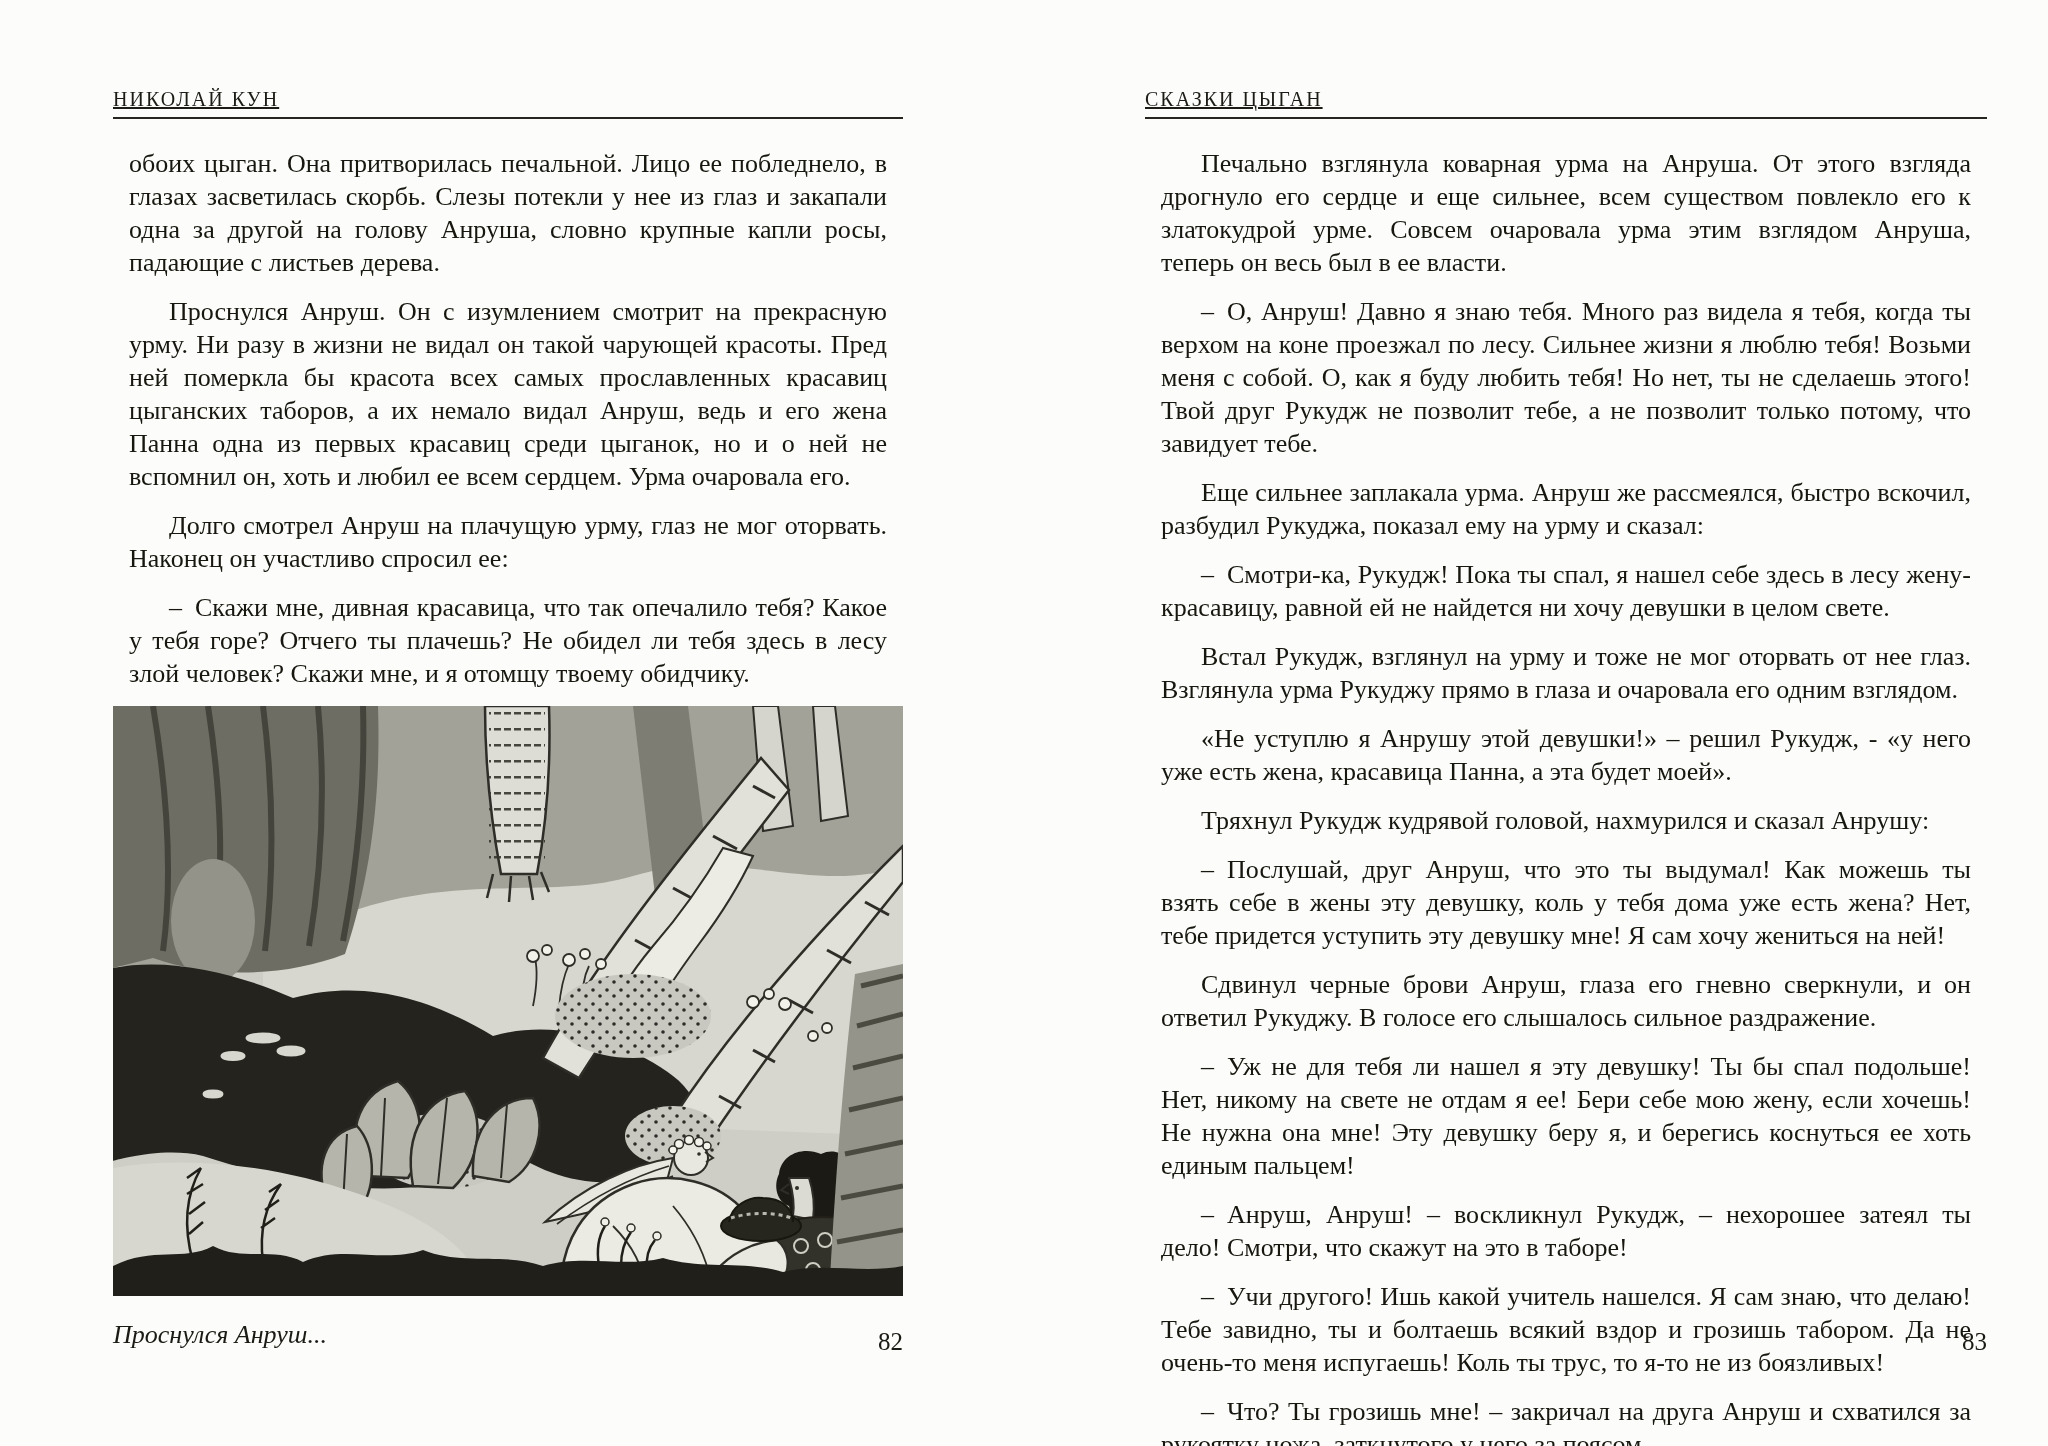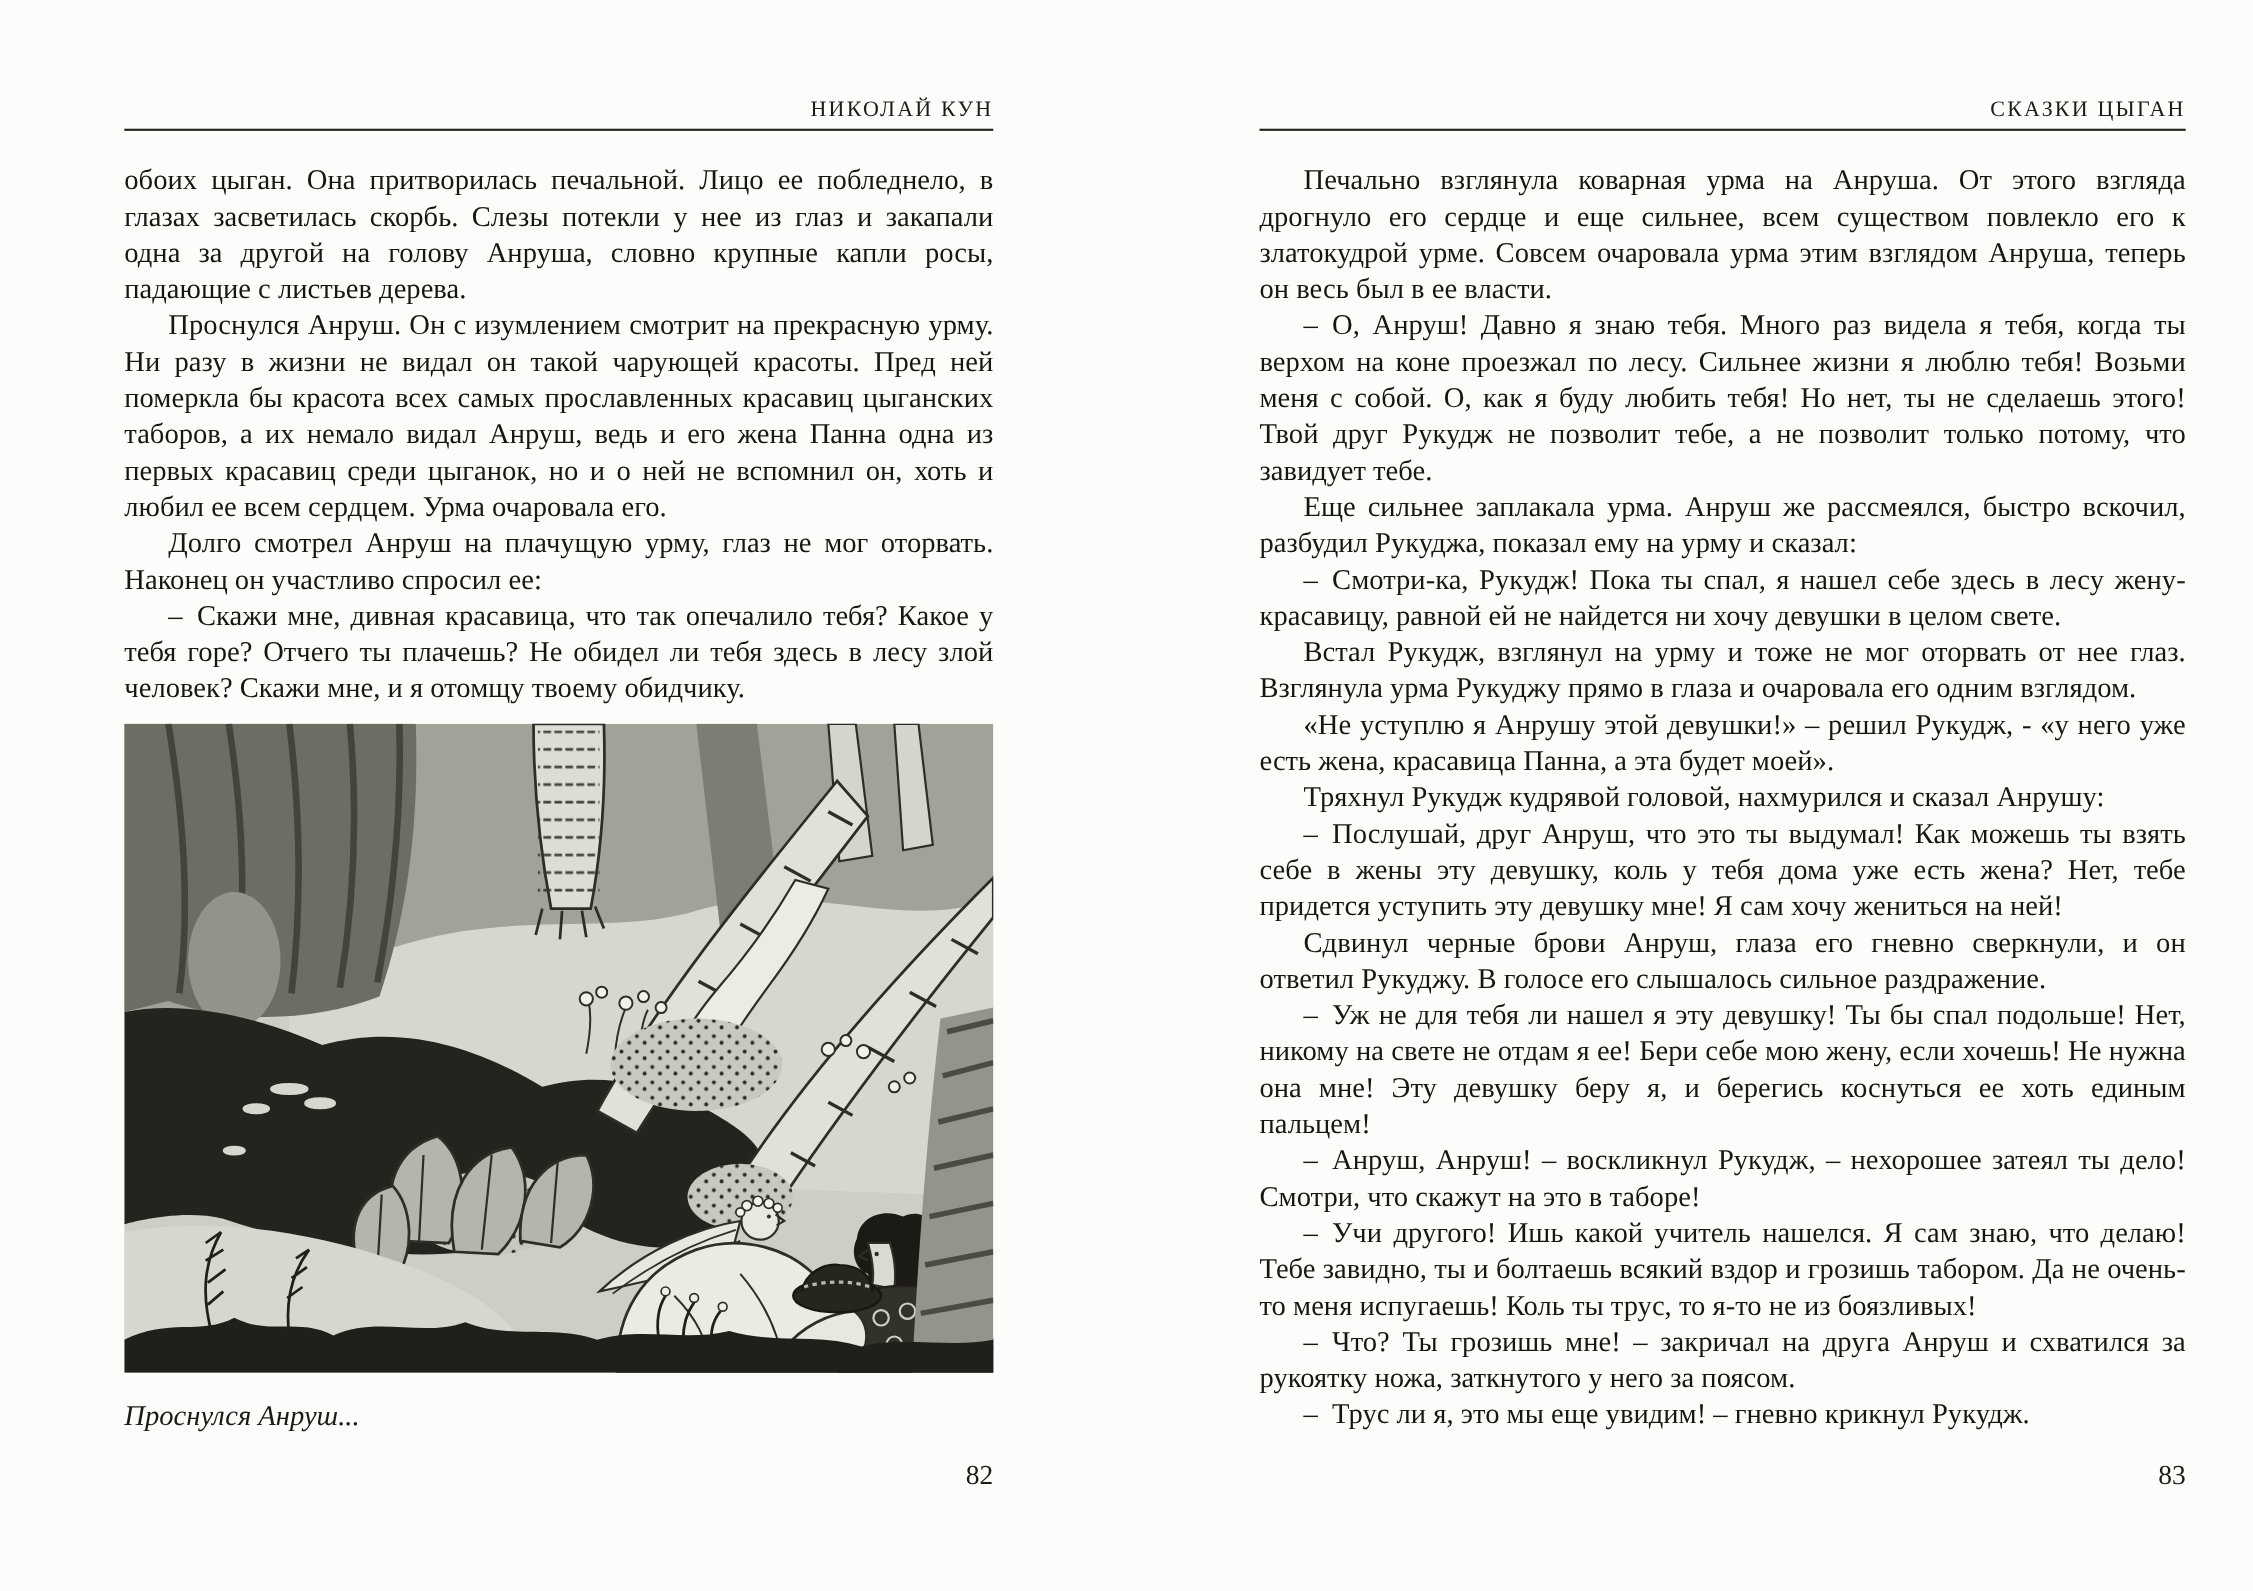--- a/index.html
+++ b/index.html
@@ -5,30 +5,31 @@
   html,body{margin:0;padding:0;}
   body{
     width:2048px;height:1446px;position:relative;
     background:#fcfcfa;color:#17160f;
     font-family:"Liberation Serif","DejaVu Serif",serif;
   }
   .page{position:absolute;top:0;height:1446px;}
   .page-left{left:113px;width:790px;}
   .page-right{left:1145px;width:842px;}
   .running-head{
-    margin-top:88px;text-align:right;
+    margin-top:88px;text-align:left;
     font-size:20px;letter-spacing:2px;color:#1c1b16;
     font-variant:normal;
+    text-decoration:underline;
   }
   .head-rule{border:0;border-top:2px solid #26251f;margin:6px 0 0 0;}
   .body-text{
     margin-top:28px;font-size:26px;line-height:33px;
     text-align:justify;
   }
-  .body-text p{margin:0;text-indent:40px;}
+  .body-text p{margin:16px;text-indent:40px;}
   .body-text p.no-indent{text-indent:0;}
   figure{margin:16px 0 0 0;padding:0;}
   .illu{display:block;}
   .caption{
     margin-top:24px;text-align:left;
     font-style:italic;font-size:26px;color:#1b1a14;
   }
   .folio{
     position:absolute;top:1328px;left:0;width:100%;
     text-align:right;font-size:25px;color:#1b1a14;

